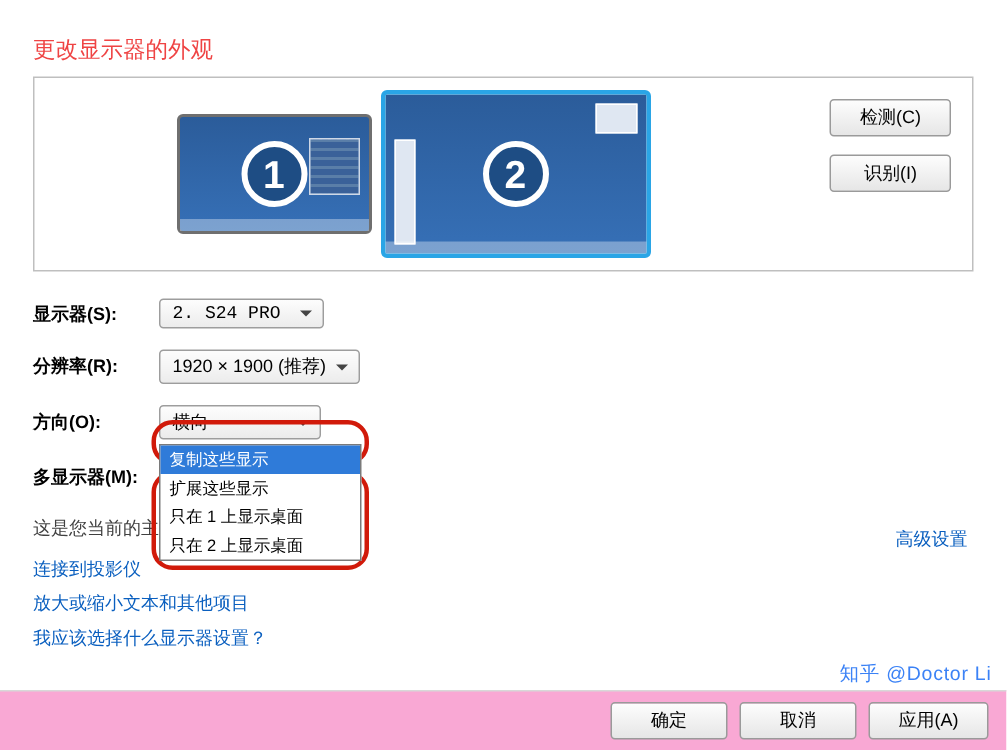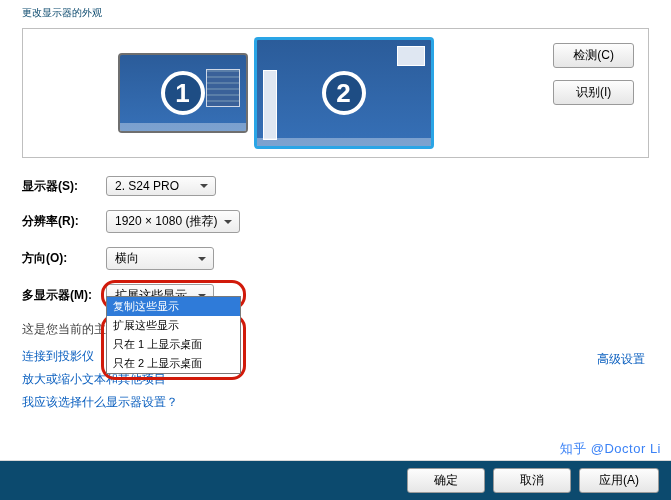--- a/index.html
+++ b/index.html
@@ -7,23 +7,23 @@
   font-family: "Microsoft YaHei", "Segoe UI", Tahoma, sans-serif;
   font-size: 12px;
   background: #fff;
   color: #000;
   width: 671px;
   height: 500px;
   position: relative;
   overflow: hidden;
 }
 .header-title {
-  color: #0c4a6e;
-  font-size: 10px;
-  padding: 6px 0 8px 22px;
+  color: #ef4444;
+  font-size: 15px;
+  padding: 24px 0 8px 22px;
 }
 .monitor-preview {
   margin: 0 22px 14px 22px;
   border: 1px solid #bfbfbf;
   height: 130px;
   position: relative;
   background: #fff;
 }
 .monitors-area {
   position: absolute;
@@ -125,21 +125,21 @@
   font-size: 12px;
 }
 .dropdown::after {
   content: "";
   position: absolute;
   right: 7px; top: 50%;
   margin-top: -2px;
   border: 4px solid transparent;
   border-top-color: #444;
 }
-.dd-display { min-width: 110px; }
+.dd-display { min-width: 110px; font-family: Liberation Mono, monospace; }
 .dd-res { min-width: 130px; }
 
 .highlight-box {
   position: absolute;
   border: 3px solid #d11a0a;
   border-radius: 14px;
   pointer-events: none;
 }
 .hl1 { left: 101px; top: 280px; width: 145px; height: 30px; }
 .hl2 { left: 101px; top: 314px; width: 145px; height: 66px; }
@@ -181,21 +181,21 @@
   right: 26px;
   top: 351px;
   color: #0a5fbf;
   font-size: 12px;
   cursor: pointer;
 }
 .bottom-bar {
   position: absolute;
   left: 0; right: 0; bottom: 0;
   height: 40px;
-  background: #0c4a6e;
+  background: #f9a8d4;
   border-top: 1px solid #d8d8d8;
   display: flex;
   align-items: center;
   justify-content: flex-end;
   gap: 8px;
   padding-right: 12px;
 }
 .watermark {
   position: absolute;
   right: 10px; bottom: 42px;
@@ -230,21 +230,21 @@
   </div>
 </div>
 
 <div class="form-area">
   <div class="form-row">
     <div class="form-label">显示器(S):</div>
     <div class="dropdown dd-display">2. S24 PRO</div>
   </div>
   <div class="form-row">
     <div class="form-label">分辨率(R):</div>
-    <div class="dropdown dd-res">1920 × 1080 (推荐)</div>
+    <div class="dropdown dd-res">1920 × 1900 (推荐)</div>
   </div>
   <div class="form-row">
     <div class="form-label">方向(O):</div>
     <div class="dropdown">横向</div>
   </div>
   <div class="form-row multi-row">
     <div class="form-label">多显示器(M):</div>
     <div class="dropdown">扩展这些显示</div>
   </div>
 </div>

